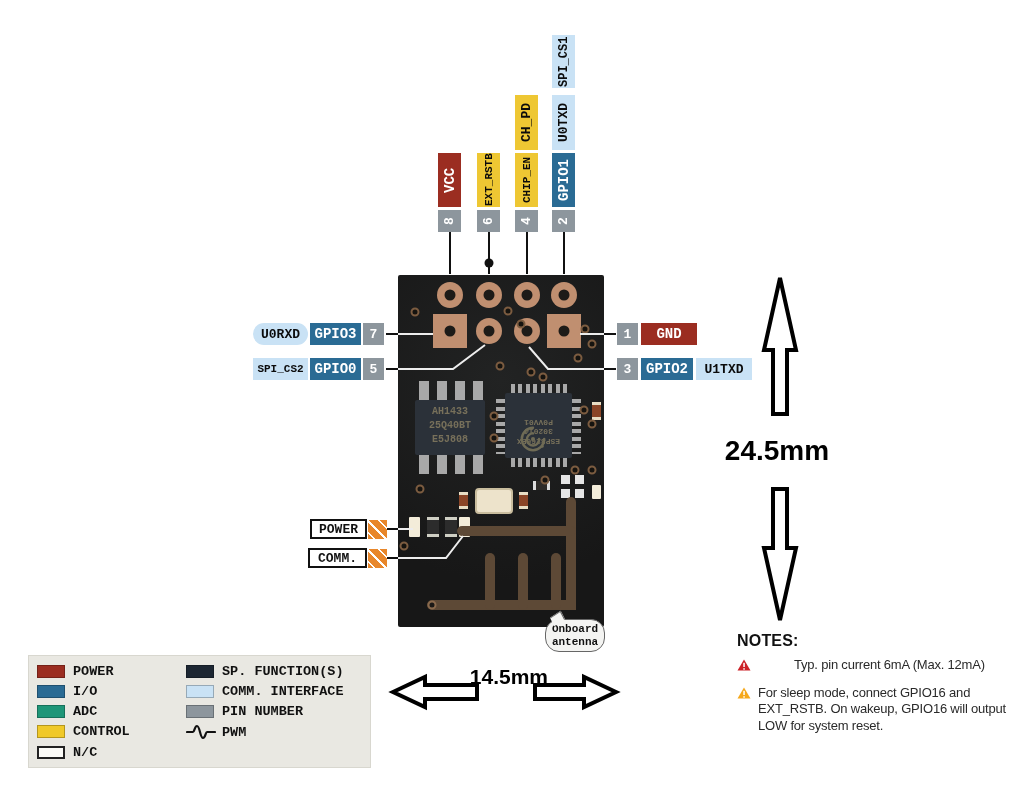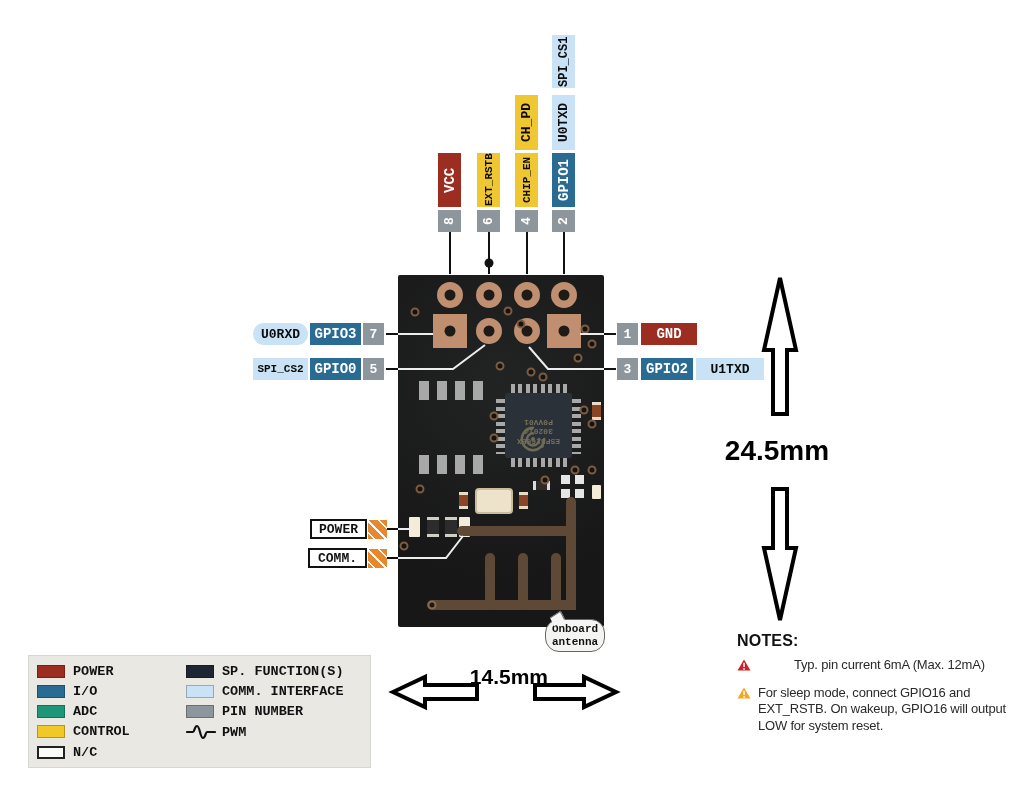--- a/index.html
+++ b/index.html
@@ -96,20 +96,27 @@
     <div class="pad-round" style="left:116px; top:7px;"></div>
     <div class="pad-round" style="left:153px; top:7px;"></div>
 
     <div class="pad-square" style="left:35px; top:39px;"></div>
     <div class="pad-round" style="left:78px; top:43px;"></div>
     <div class="pad-round" style="left:116px; top:43px;"></div>
     <div class="pad-square" style="left:149px; top:39px;"></div>
 
     <div class="pinstrip-h" style="left:17px; top:106px; width:70px; height:19px;"></div>
     <div class="pinstrip-h" style="left:17px; top:180px; width:70px; height:19px;"></div>
+    <div class="chip-body" style="left:17px; top:125px; width:70px; height:55px;">
+      <div class="chip-text" style="left:0; top:5px; width:70px; font-size:10px; line-height:14px;">
+        <span style="display:block;">AH1433</span>
+        <span style="display:block;">25Q40BT</span>
+        <span style="display:block;">E5J808</span>
+      </div>
+    </div>
 
     <div class="pinstrip-esp-h" style="left:111px; top:109px; width:59px; height:9px;"></div>
     <div class="pinstrip-esp-h" style="left:111px; top:183px; width:59px; height:9px;"></div>
     <div class="pinstrip-esp-v" style="left:98px; top:122px; width:9px; height:57px;"></div>
     <div class="pinstrip-esp-v" style="left:174px; top:122px; width:9px; height:57px;"></div>
     <div class="chip-body" style="left:107px; top:118px; width:67px; height:65px;">
       <div class="chip-text" style="left:0; top:24px; width:67px; font-size:8px; line-height:9.5px; transform:rotate(180deg);">
         <span style="display:block;">ESP8266EX</span>
         <span style="display:block;">302014</span>
         <span style="display:block;">P0VV01</span>
@@ -228,21 +235,21 @@
 
   <div class="box comm fs11" style="left:253px; top:358px; width:55px; height:22px;">SPI_CS2</div>
   <div class="box io fs14" style="left:310px; top:358px; width:51px; height:22px;">GPIO0</div>
   <div class="box num" style="left:363px; top:358px; width:21px; height:22px;">5</div>
 
   <div class="box num" style="left:617px; top:323px; width:21px; height:22px;">1</div>
   <div class="box power fs14" style="left:641px; top:323px; width:56px; height:22px;">GND</div>
 
   <div class="box num" style="left:617px; top:358px; width:21px; height:22px;">3</div>
   <div class="box io fs14" style="left:641px; top:358px; width:52px; height:22px;">GPIO2</div>
-  <div class="box comm" style="left:696px; top:358px; width:68px; height:22px;">U1TXD</div>
+  <div class="box comm" style="left:696px; top:358px; width:56px; height:22px;">U1TXD</div>
 
   <div class="ind-box" style="left:310px; top:519px; width:57px; height:20px;">POWER</div>
   <div class="led-icon" style="left:368px; top:520px;"></div>
   <div class="ind-box" style="left:308px; top:548px; width:59px; height:20px;">COMM.</div>
   <div class="led-icon" style="left:368px; top:549px;"></div>
 
   <div id="callout">
     <span>Onboard</span>
     <span>antenna</span>
   </div>

